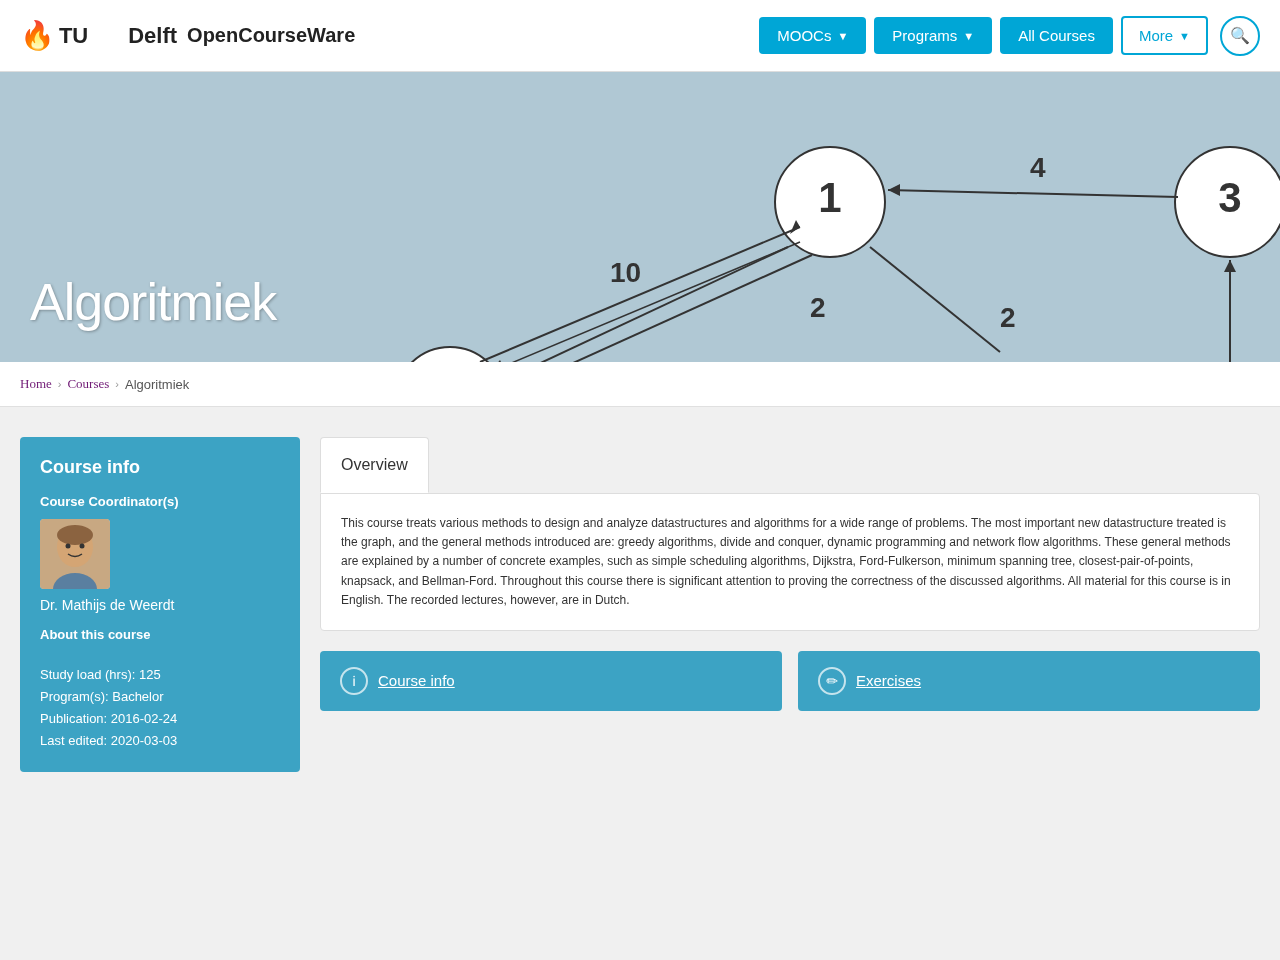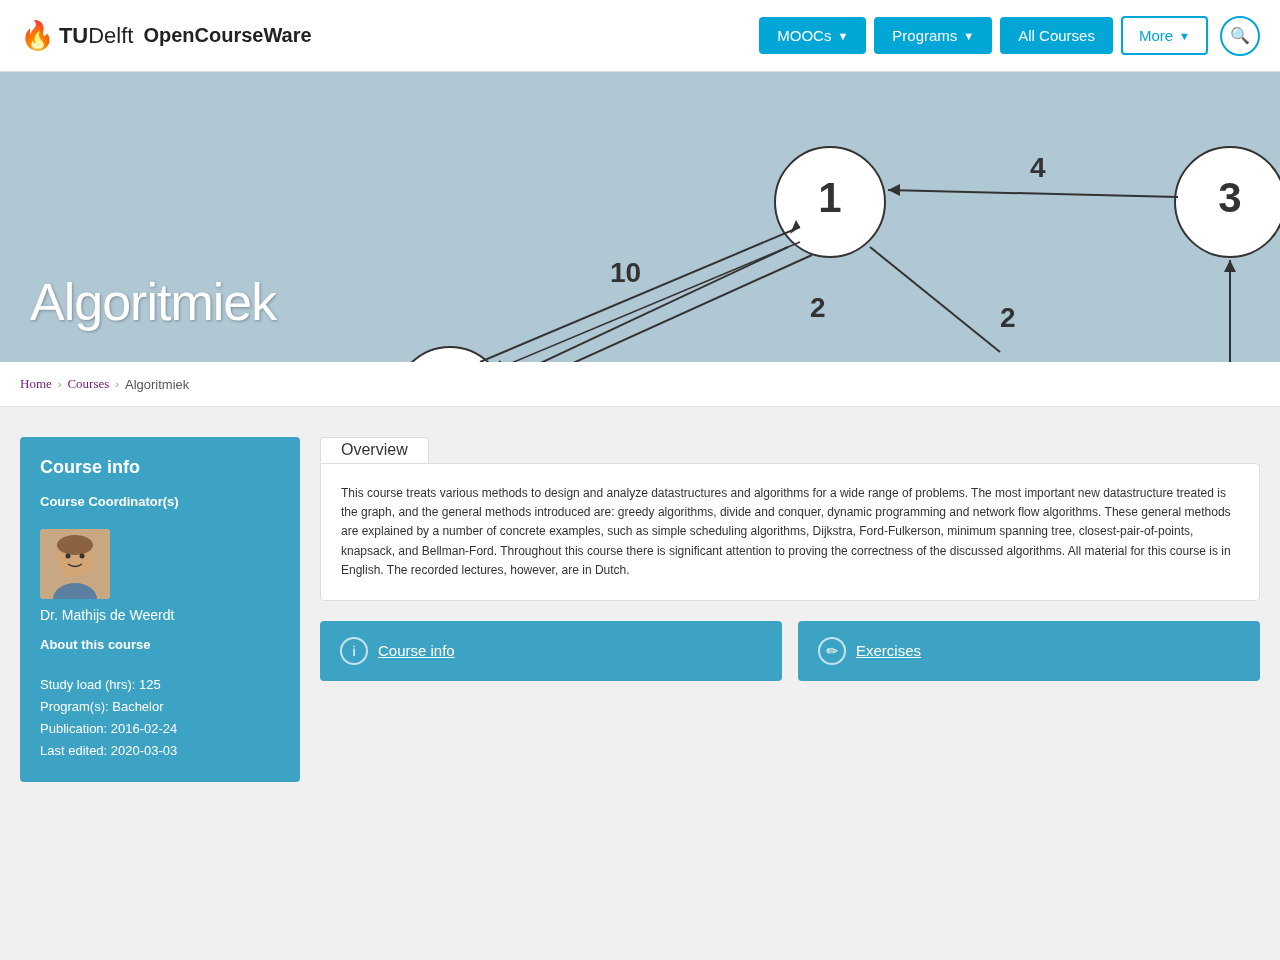--- a/index.html
+++ b/index.html
@@ -143,21 +143,21 @@
       padding: 20px;
     }
     .sidebar-title {
       font-size: 18px;
       font-weight: bold;
       margin-bottom: 16px;
     }
     .sidebar-section-label {
       font-weight: bold;
       font-size: 13px;
-      margin-bottom: 20px;
+      margin-bottom: 10px;
     }
     .instructor-photo {
       width: 70px;
       height: 70px;
       border-radius: 4px;
       background: #ccc;
       overflow: hidden;
       margin-bottom: 8px;
       display: flex;
       align-items: center;
@@ -184,21 +184,21 @@
       min-width: 0;
     }
     .tab-bar {
       display: flex;
       margin-bottom: 0;
     }
     .tab-active {
       background: #fff;
       border: 1px solid #ddd;
       border-bottom: 1px solid #fff;
-      padding: 3px 20px;
+      padding: 18px 20px;
       font-size: 16px;
       font-weight: normal;
       border-radius: 4px 4px 0 0;
       position: relative;
       z-index: 1;
       cursor: pointer;
       color: #333;
     }
     .overview-body {
       background: #fff;
@@ -246,21 +246,21 @@
       flex-shrink: 0;
     }
   </style>
 </head>
 <body>
 
 <header class="header">
   <div class="logo-area">
     <div class="logo-tu">
       <span class="logo-flame">🔥</span>
-      <span class="logo-tu-text"><strong>TU</strong><span style="font-weight:normal;">Delft</span></span>
+      <span class="logo-tu-text"><strong>TU</strong><span style="font-weight:bold;padding-left:40px;">Delft</span></span>
     </div>
     <span class="logo-ocw">OpenCourseWare</span>
   </div>
   <nav class="nav-buttons">
     <button class="nav-btn-filled">
       <span>MOOCs</span>
       <span class="chevron">▼</span>
     </button>
     <button class="nav-btn-filled">
       <span>Programs</span>

